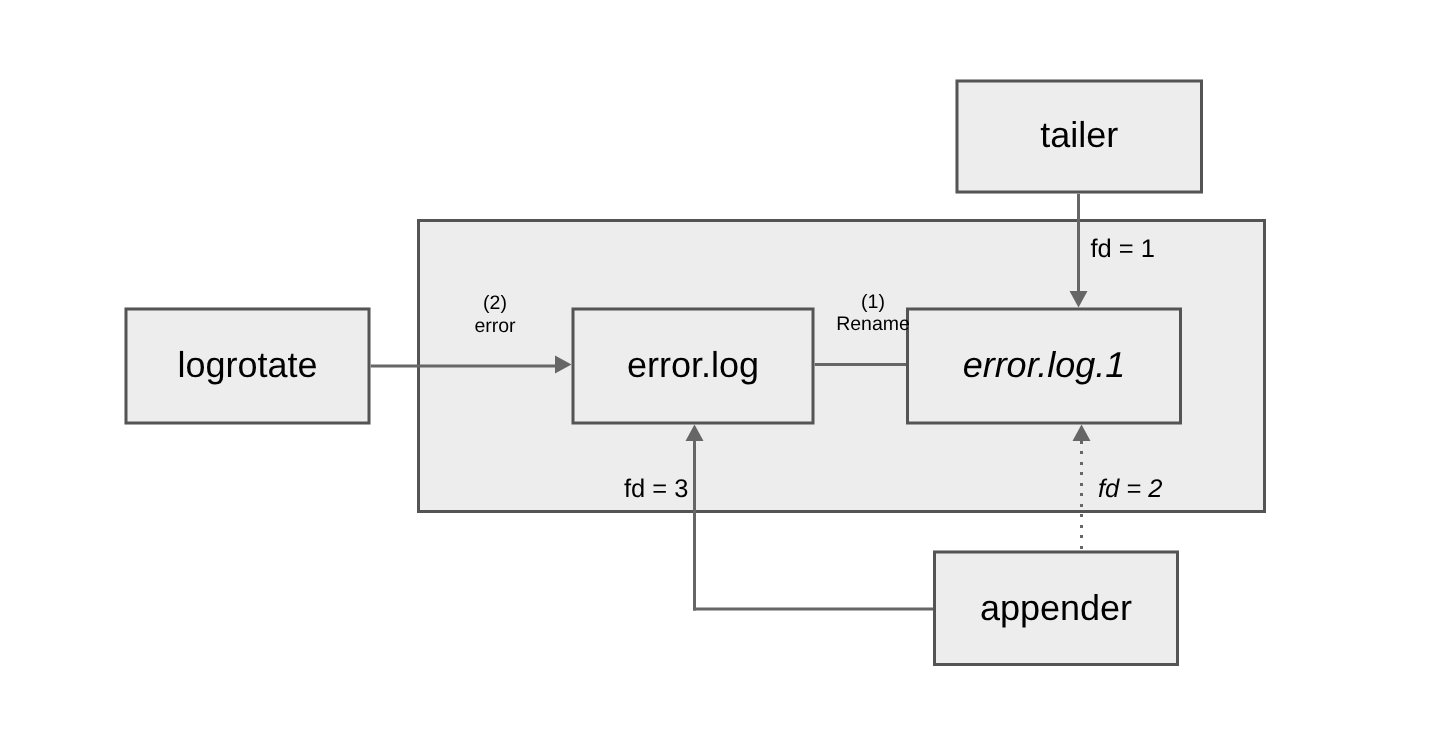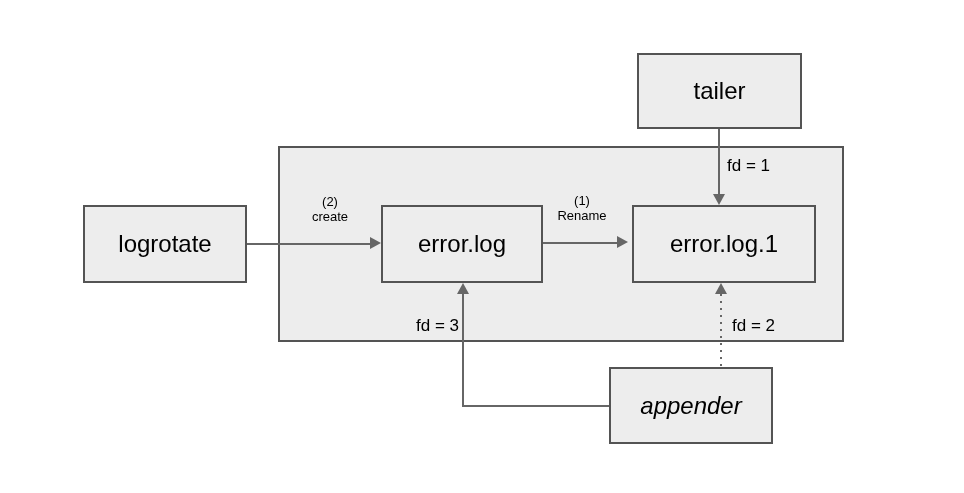--- a/index.html
+++ b/index.html
@@ -30,22 +30,22 @@
     border: 2px solid var(--node-border, #545454);
     display: flex;
     align-items: center;
     justify-content: center;
     font-size: 24px;
     z-index: 3;
   }
   #node-tailer      { left: 637px; top:  53px; width: 165px; height: 76px; }
   #node-logrotate   { left:  83px; top: 205px; width: 164px; height: 78px; }
   #node-error-log   { left: 381px; top: 205px; width: 162px; height: 78px; }
-  #node-error-log-1 { left: 632px; top: 205px; width: 184px; height: 78px; }
-  #node-appender    { left: 609px; top: 367px; width: 164px; height: 77px; font-style: italic; }
+  #node-error-log-1 { left: 604px; top: 205px; width: 184px; height: 78px; font-style: italic; }
+  #node-appender    { left: 622px; top: 367px; width: 164px; height: 77px; }
 
   
   .line { position: absolute; background: var(--arrow, #666); z-index: 2; }
   .line.h { height: 2px; }
   .line.v { width: 2px; }
 
   #ln-create { left: 247px; top: 243px; width: 126px; }
   #ln-rename { left: 543px; top: 242px; width:  76px; }
   #ln-fd1    { left: 718px; top: 129px; height: 67px; }
   #ln-fd3-v  { left: 462px; top: 292px; height: 115px; }
@@ -97,21 +97,21 @@
     font-size: 13px;
     line-height: 15px;
     text-align: center;
     width: 80px;
   }
   .edge-label.two-line span { display: block; }
   #lbl-create { left: 290px; top: 194px; }
   #lbl-rename { left: 542px; top: 193px; }
   #lbl-fd1    { left: 727px; top: 158px; }
   #lbl-fd3    { left: 405px; top: 318px; margin-left: 11px; }
-  #lbl-fd2    { left: 732px; top: 318px; }
+  #lbl-fd2    { left: 732px; top: 318px; font-style: italic; }
 </style>
 </head>
 <body>
 
 <div class="canvas">
 
   <div class="container-rect"></div>
 
   <div class="line h" id="ln-create"></div>
   <div class="arrowhead right" id="ah-create"></div>
@@ -140,21 +140,21 @@
   </div>
   <div class="node" id="node-error-log-1">
     <span>error.log.1</span>
   </div>
   <div class="node" id="node-appender">
     <span>appender</span>
   </div>
 
   <div class="edge-label two-line" id="lbl-create">
     <span>(2)</span>
-    <span>create</span>
+    <span>error</span>
   </div>
   <div class="edge-label two-line" id="lbl-rename">
     <span>(1)</span>
     <span>Rename</span>
   </div>
   <div class="edge-label" id="lbl-fd1">fd = 1</div>
   <div class="edge-label" id="lbl-fd3">fd = 3</div>
   <div class="edge-label" id="lbl-fd2">fd = 2</div>
 
 </div>

